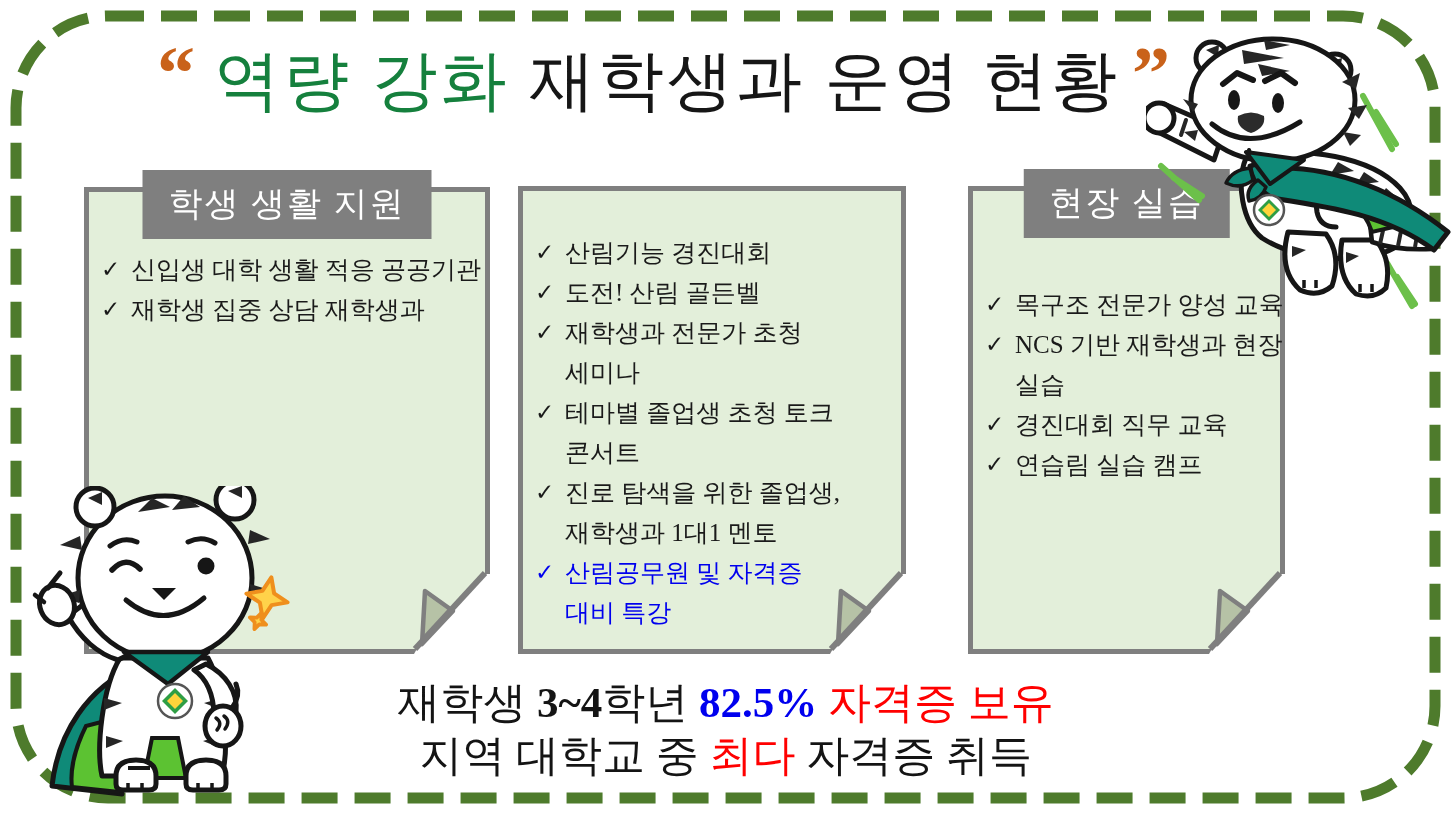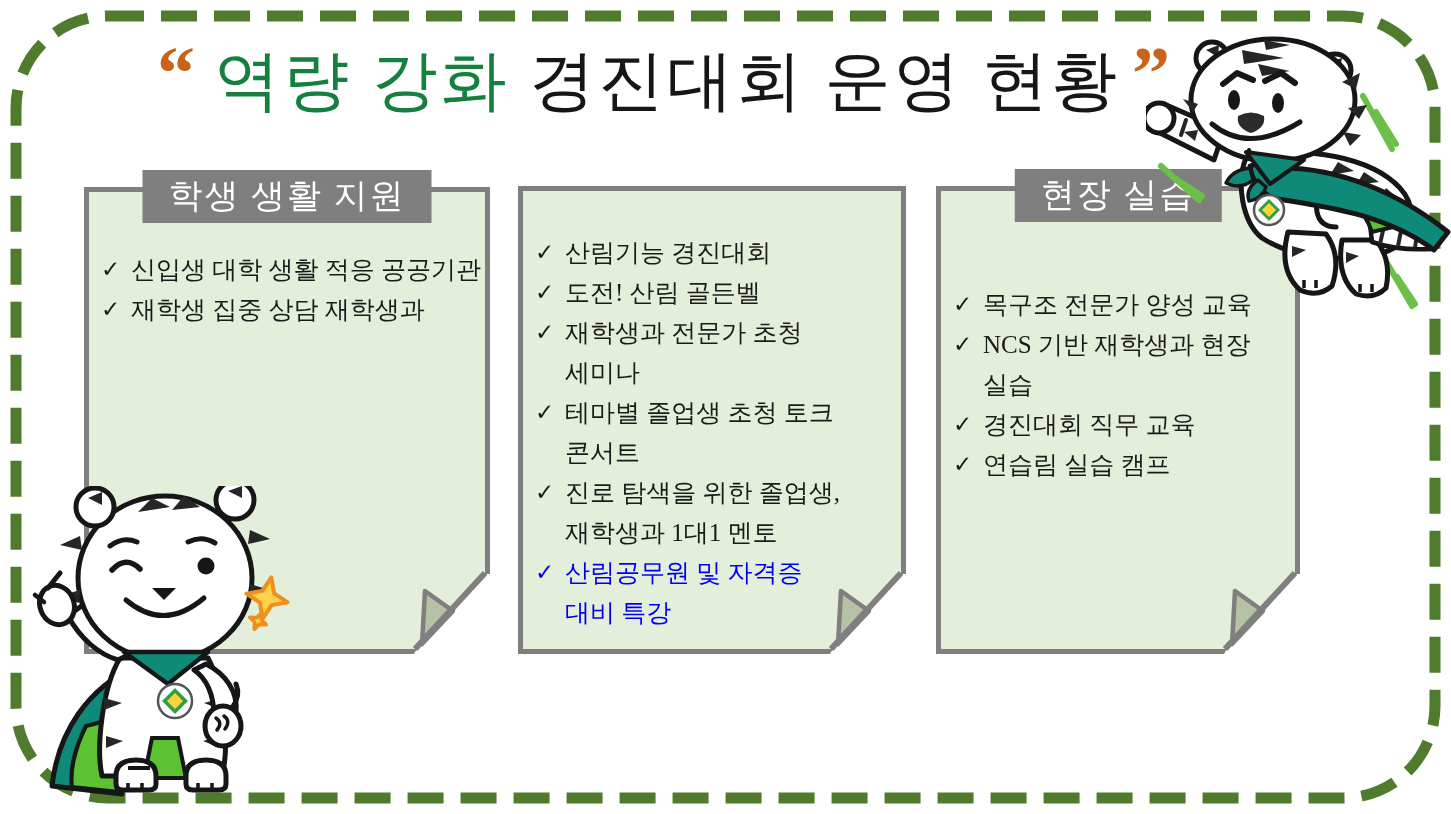--- a/index.html
+++ b/index.html
@@ -17,25 +17,25 @@
   #title .quote{font-size:76px;font-weight:bold;position:relative;top:-4px;line-height:1;}
   #title .q-open{margin-right:16px;}
   #title .q-close{margin-left:12px;}
   
   .panel{
     position:absolute;top:186px;height:468px;box-sizing:border-box;
     background:#e3efda;border:5px solid #7f7f7f;z-index:2;
   }
   #panel-1{left:84px;width:406px;top:187px;height:467px;}
   #panel-2{left:518px;width:388px;}
-  #panel-3{left:936px;width:364px;}
+  #panel-3{left:968px;width:317px;}
   .panel-header{
     position:absolute;top:-22px;left:50%;transform:translateX(-50%);
     background:#7f7f7f;color:#ffffff;font-size:34px;letter-spacing:2px;
-    padding:6px 26px;white-space:nowrap;line-height:1.2;
+    padding:14px 26px;white-space:nowrap;line-height:1.2;
   }
   .panel-content{padding:58px 2px 0 8px;}
   #panel-2 .panel-content{padding-top:42px;}
   #panel-3 .panel-content{padding-top:94px;}
   .item{display:flex;align-items:flex-start;font-size:25px;line-height:40px;color:#1a1a1a;}
   .item .chk{flex:none;width:30px;font-size:23px;padding-left:4px;}
   .item .item-text{flex:1;white-space:pre;word-break:keep-all;}
   .fold{position:absolute;right:-5px;bottom:-5px;z-index:3;}
   
   #summary{
@@ -50,21 +50,21 @@
 </head>
 <body>
 
 <div id="stage">
 
   <svg id="border-svg" width="1451" height="814" viewBox="0 0 1451 814">
     <rect x="16" y="16" width="1419" height="782" rx="92" ry="92" fill="none" stroke="#4e7b2c" stroke-width="11" stroke-dasharray="36 17"></rect>
   </svg>
 
   <div id="title">
-    <span class="quote q-open" style="color: rgb(201, 98, 26);">“</span><span style="color: #15803d;">역량 강화</span><span> 경진대회 운영 현황</span><span class="quote q-close" style="color: rgb(201, 98, 26);">”</span>
+    <span class="quote q-open" style="color: rgb(201, 98, 26);">“</span><span style="color: #15803d;">역량 강화</span><span> 재학생과 운영 현황</span><span class="quote q-close" style="color: rgb(201, 98, 26);">”</span>
   </div>
 
   <div class="panel" id="panel-1">
     <div class="panel-header">학생 생활 지원</div>
     <div class="panel-content">
       <div class="item">
         <span class="chk">✓</span>
         <span class="item-text">신입생 대학 생활 적응 공공기관</span>
         </div>
       <div class="item">
@@ -138,20 +138,28 @@
         <span class="item-text">연습림 실습 캠프</span>
         </div>
     </div>
     <svg class="fold" width="92" height="92" viewBox="0 0 92 92">
       <polygon points="86,12 92,12 92,92 16,92 20,85" fill="#ffffff"></polygon>
       <polygon points="27,29 55,49 24,82" fill="#b6c2a6" stroke="#7f7f7f" stroke-width="4.5" stroke-linejoin="round"></polygon>
       <line x1="87" y1="11" x2="17" y2="87" stroke="#7f7f7f" stroke-width="6"></line>
     </svg>
   </div>
 
+  <div id="summary">
+    <div>
+      <span>재학생 </span><span class="b">3~4</span><span>학년 </span><span class="b" style="color: rgb(0, 0, 238);">82.5% </span><span style="color: rgb(255, 0, 0);">자격증 보유</span>
+    </div>
+    <div>
+      <span>지역 대학교 중 </span><span style="color: rgb(255, 0, 0);">최다</span><span> 자격증 취득</span>
+    </div>
+  </div>
 
   <svg id="standing-tiger" width="300" height="312" viewBox="0 0 300 312">
 
     <path d="M112,180 C64,202 34,246 28,300 L98,308 C92,256 102,214 124,194 Z" fill="#0f8a78" stroke="#161616" stroke-width="5" stroke-linejoin="round"></path>
     <path d="M62,240 C50,264 46,286 48,301 L95,306 C91,270 97,246 108,228 Z" fill="#5cc232" stroke="#161616" stroke-width="4"></path>
 
     <path d="M96,172 C78,202 72,262 78,290 L198,290 C206,258 200,202 184,172 Z" fill="#ffffff" stroke="#161616" stroke-width="5" stroke-linejoin="round"></path>
 
     <path d="M80,212 l18,5 -18,7 z" fill="#262626"></path>
     <path d="M82,250 l17,5 -17,7 z" fill="#262626"></path>

